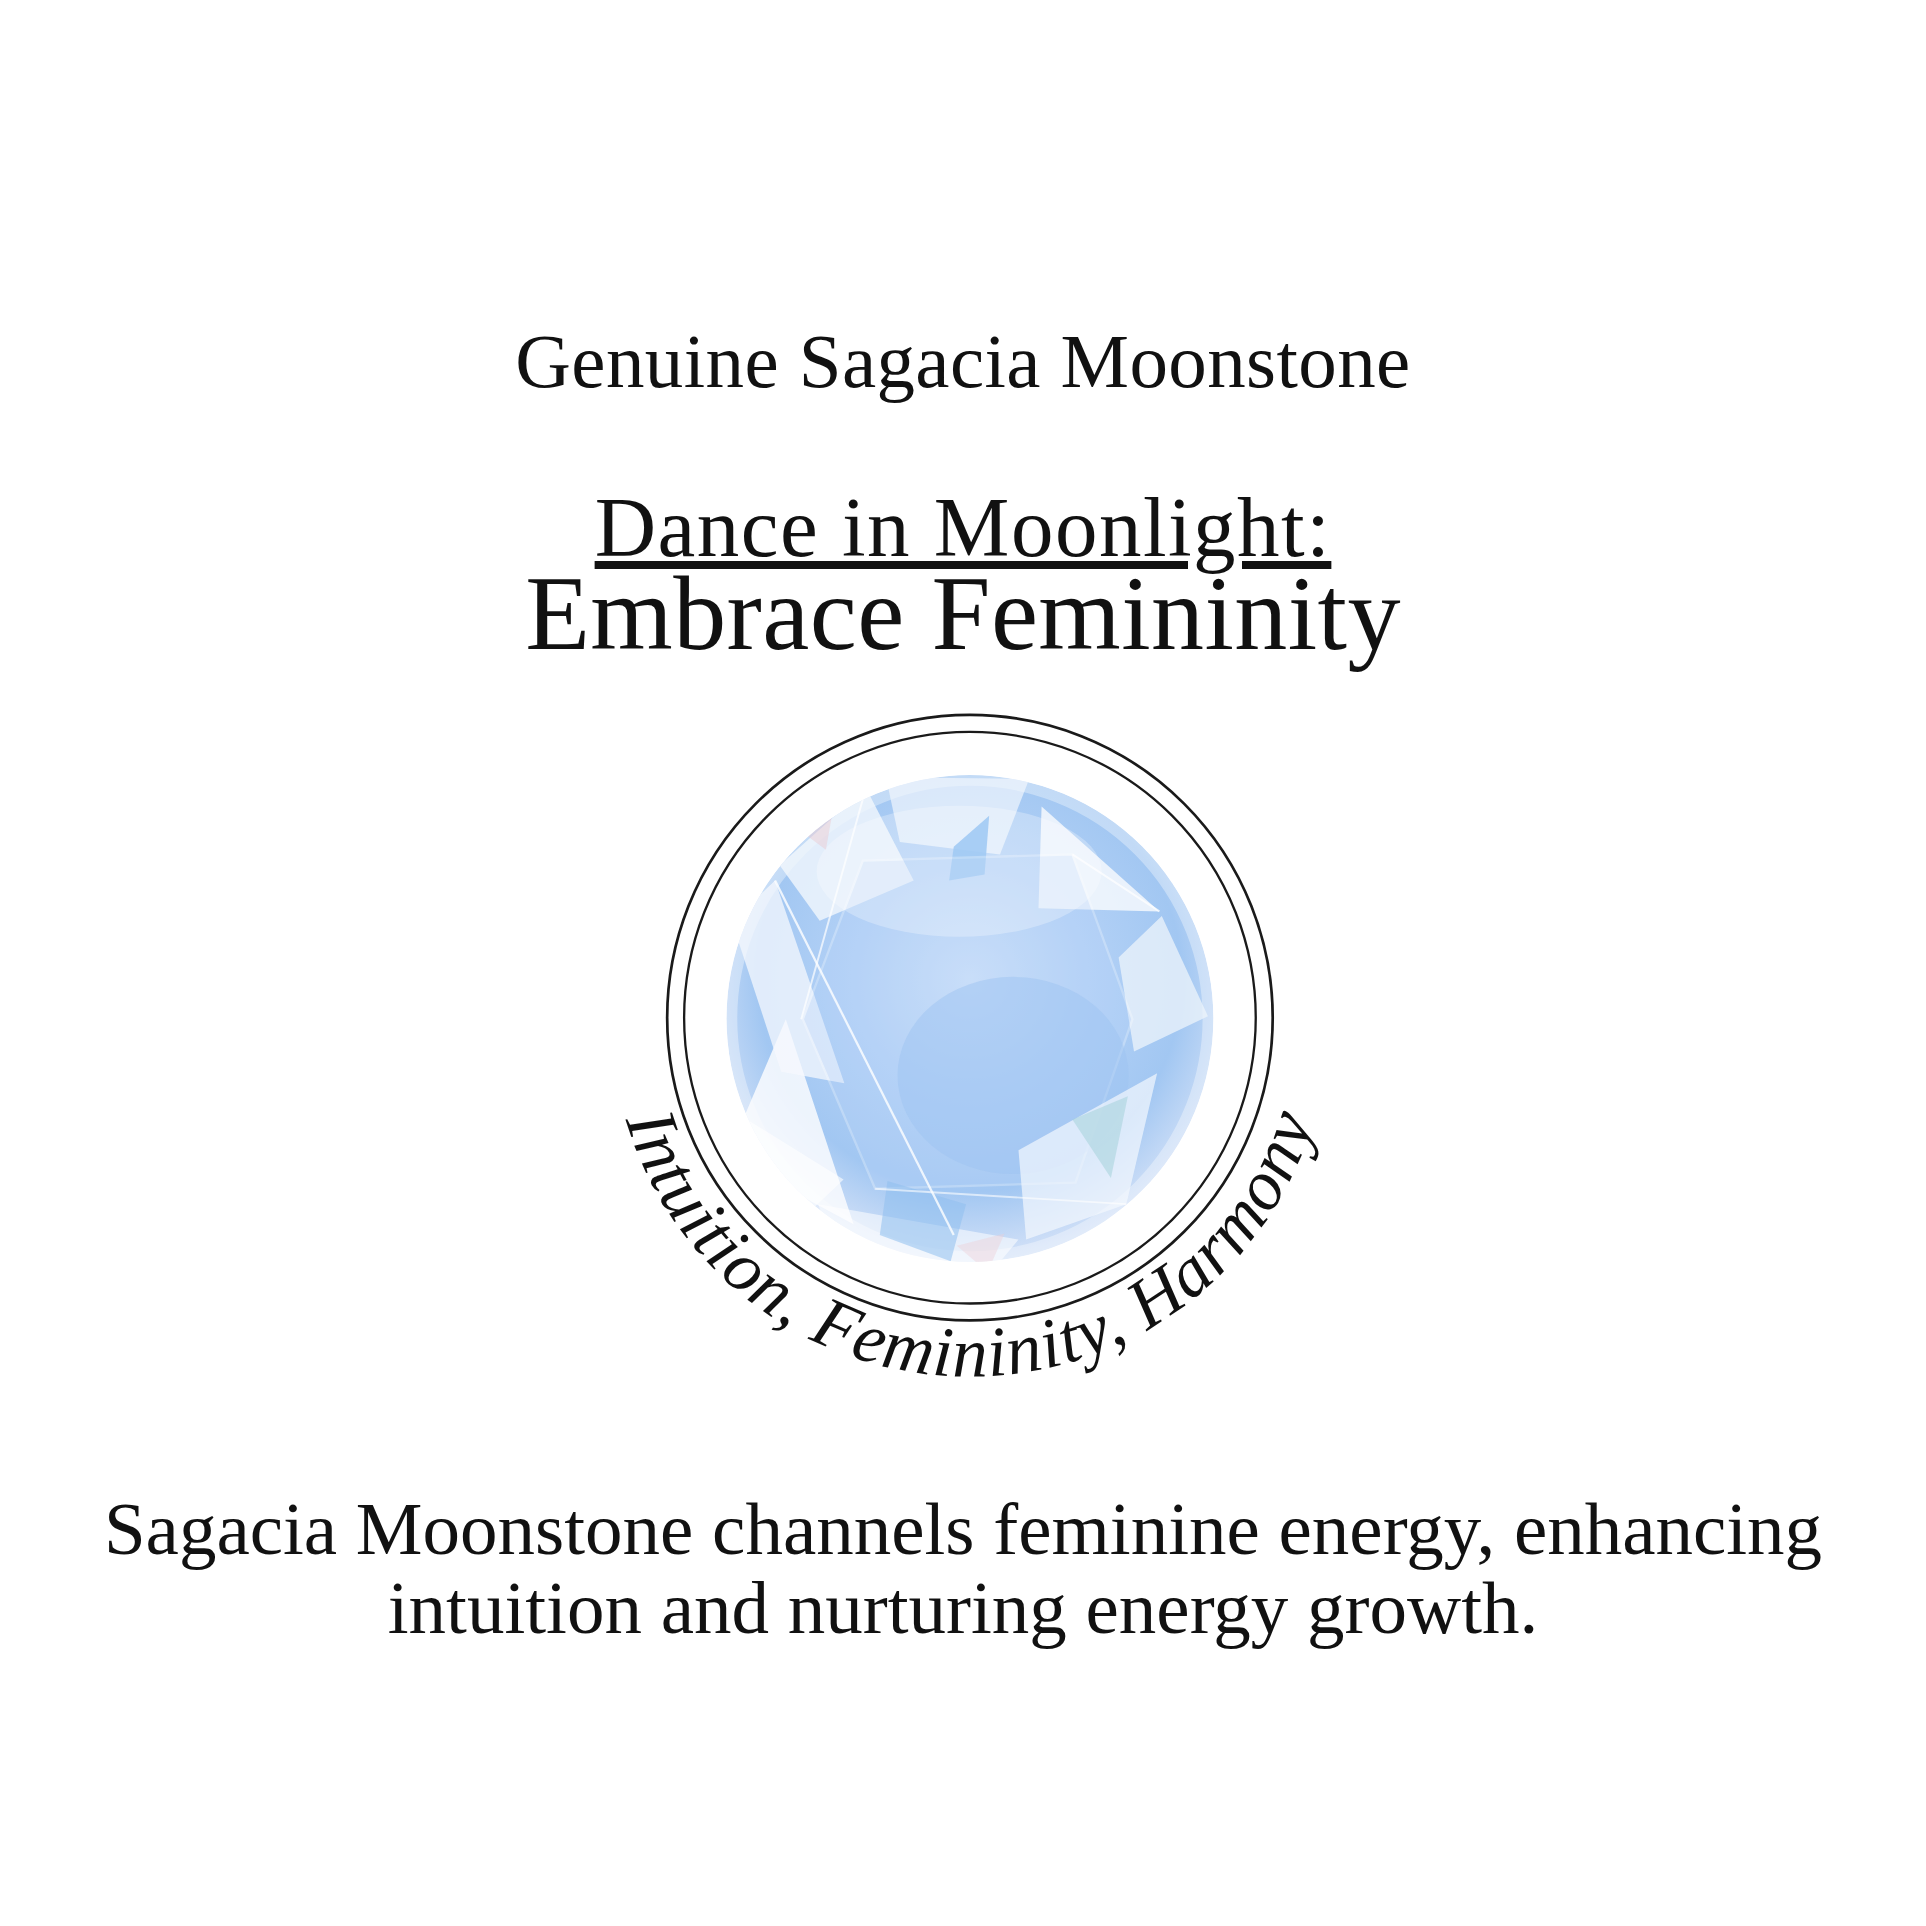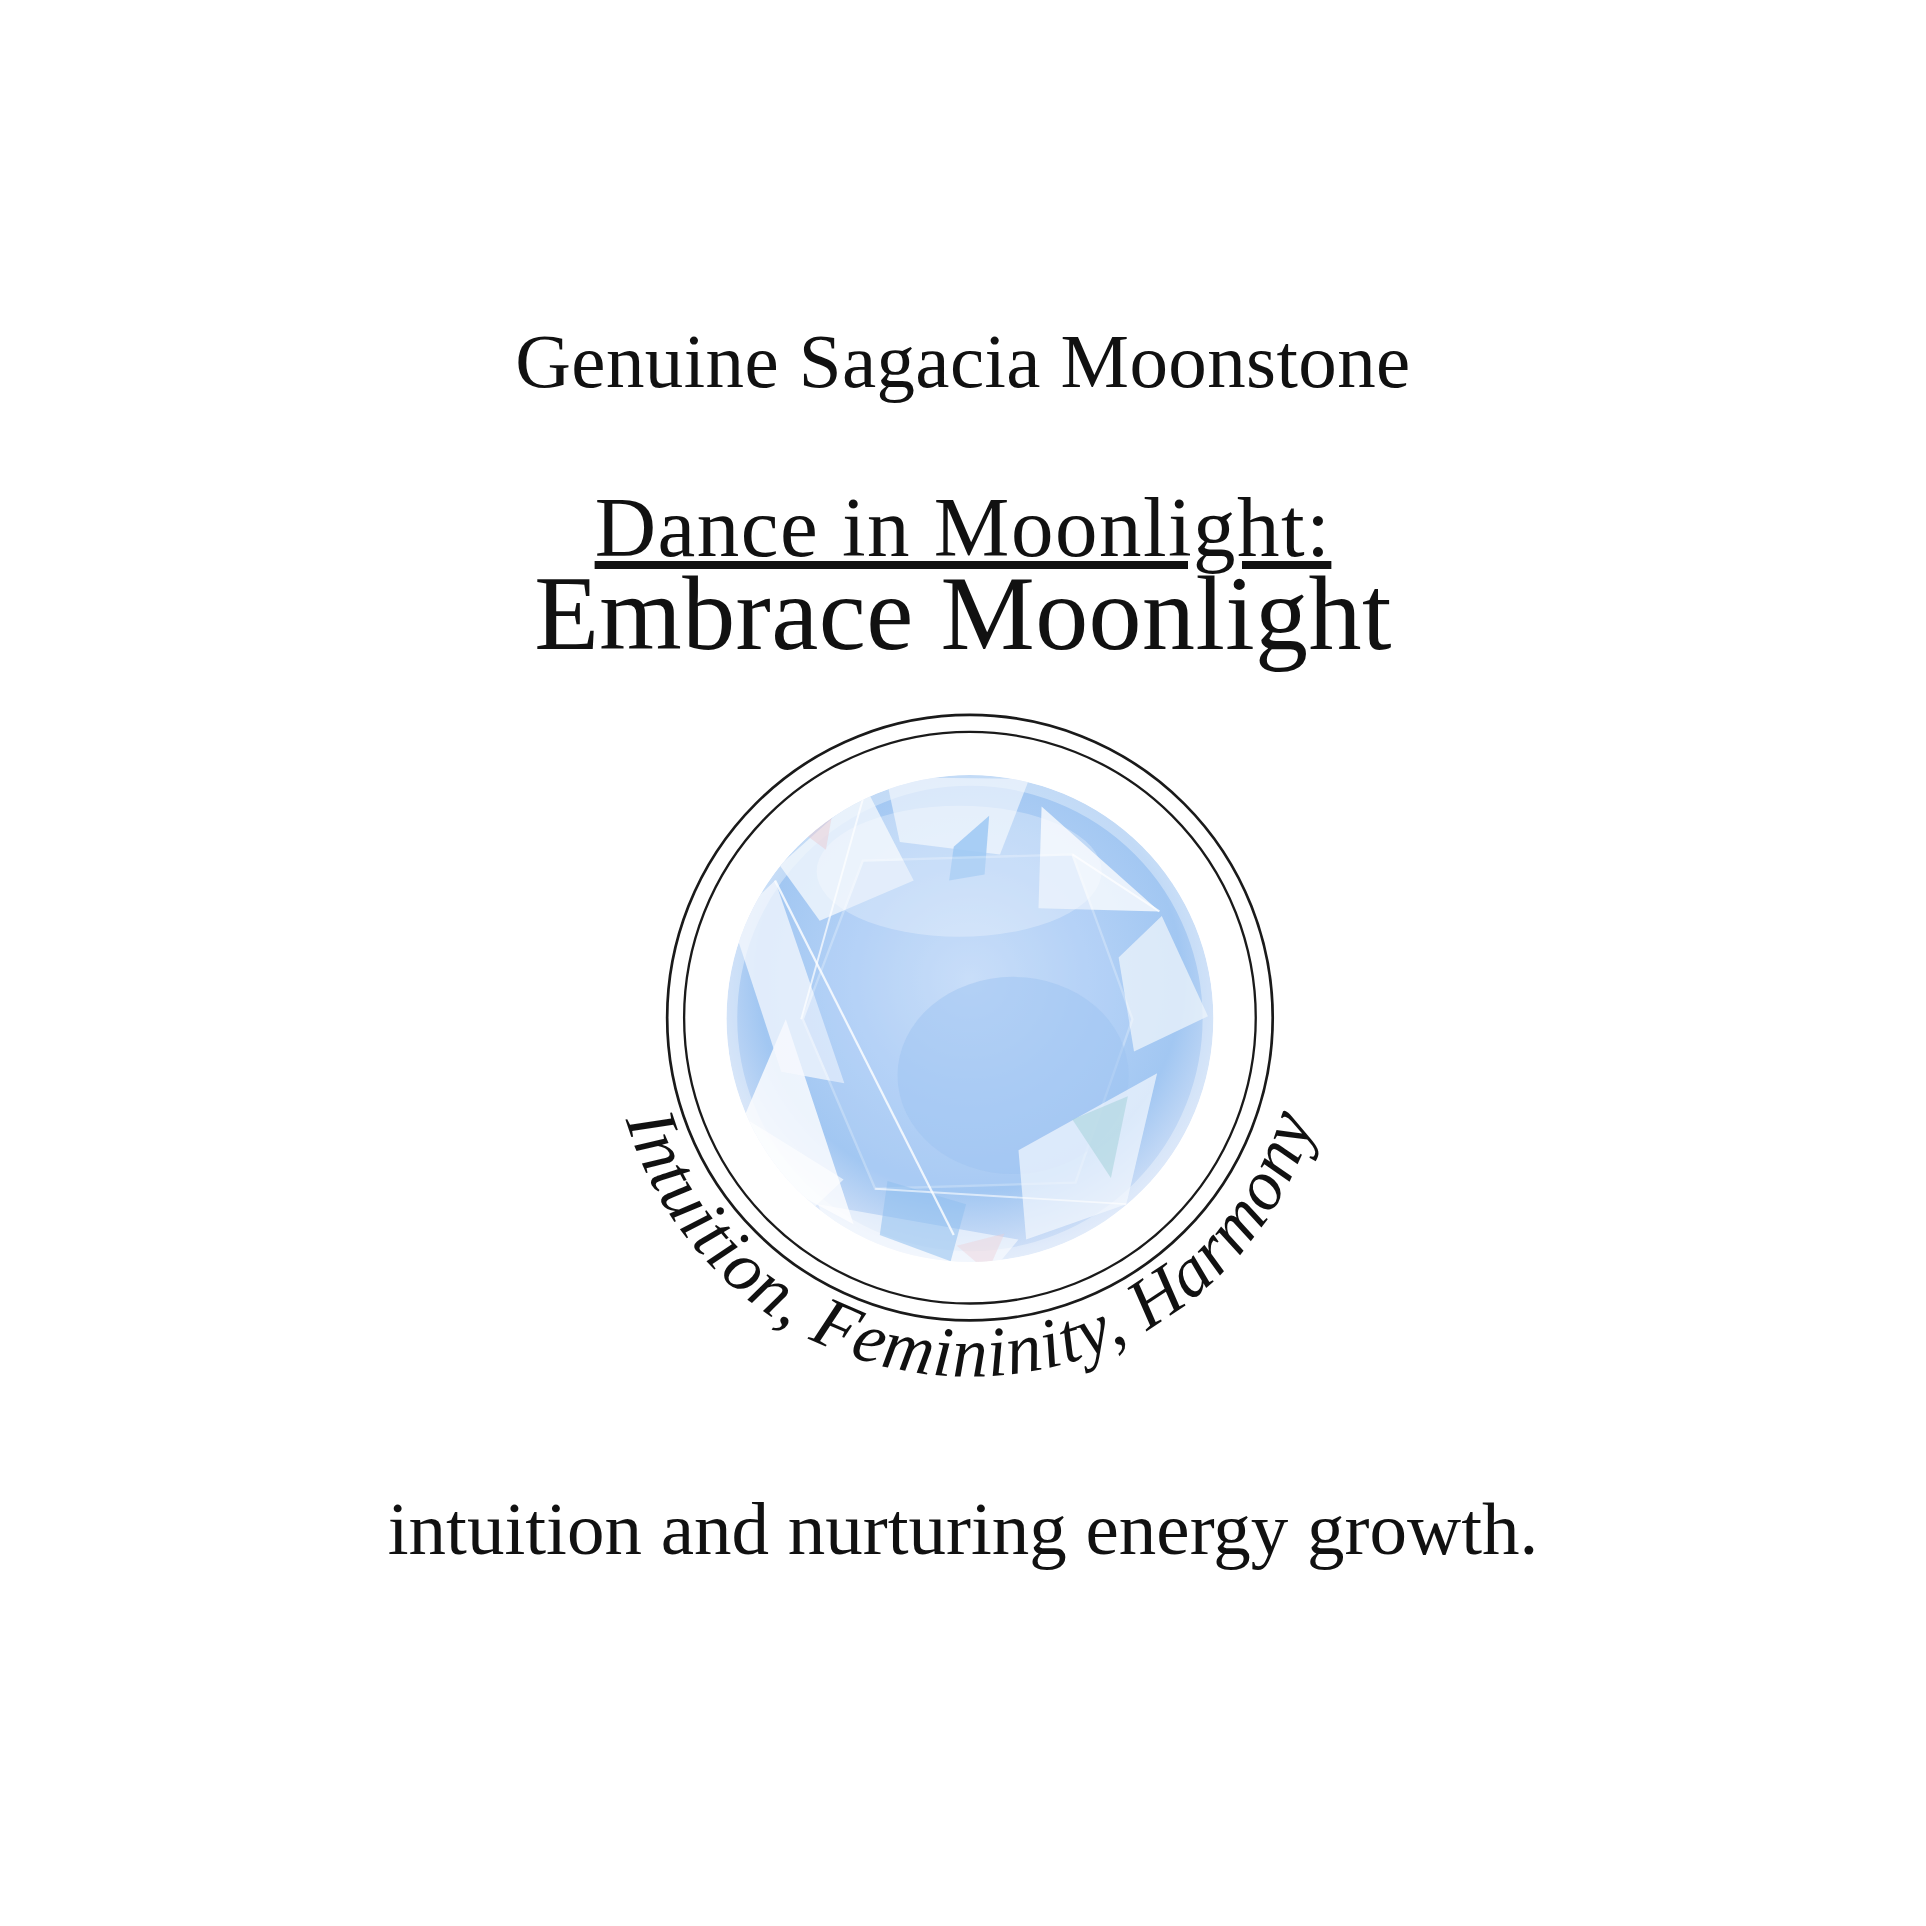--- a/index.html
+++ b/index.html
@@ -33,21 +33,21 @@
     height: 1926px;
   }
 </style>
 </head>
 <body>
 
 <div class="canvas">
 
   <div class="txt eyebrow">Genuine Sagacia Moonstone</div>
   <div class="txt headline1">Dance in Moonlight:</div>
-  <div class="txt headline2">Embrace Moonlight</div>
+  <div class="txt headline2">Embrace Femininity</div>
 
   <svg class="art" viewBox="0 0 2500 2500" xmlns="http://www.w3.org/2000/svg">
     <defs>
       <radialGradient id="gemBase" cx="50%" cy="42%" r="64%">
         <stop offset="0%" stop-color="#cfe2f9"></stop>
         <stop offset="38%" stop-color="#b3d1f6"></stop>
         <stop offset="68%" stop-color="#a2c7f2"></stop>
         <stop offset="88%" stop-color="#cfdff7"></stop>
         <stop offset="100%" stop-color="#e9f1fb"></stop>
       </radialGradient>
@@ -90,17 +90,18 @@
       <path d="M1136,1482 L1462,1502" stroke="#ffffff" stroke-width="2.5" opacity="0.6" fill="none"></path>
     </g>
 
     <path id="arcPath" d="M 793 1260 A 466 466 0 0 0 1725 1260" fill="none"></path>
     <text font-size="92" font-style="italic" letter-spacing="1.5" fill="#111111" text-anchor="middle" font-family="'Liberation Serif', 'DejaVu Serif', serif">
       <textPath href="#arcPath" startOffset="50%">Intuition, Femininity, Harmony</textPath>
     </text>
   </svg>
 
   <div class="txt desc">
+    <span>Sagacia Moonstone channels feminine energy, enhancing</span>
     <span>intuition and nurturing energy growth.</span>
   </div>
 
 </div>
 
 
 </body></html>

